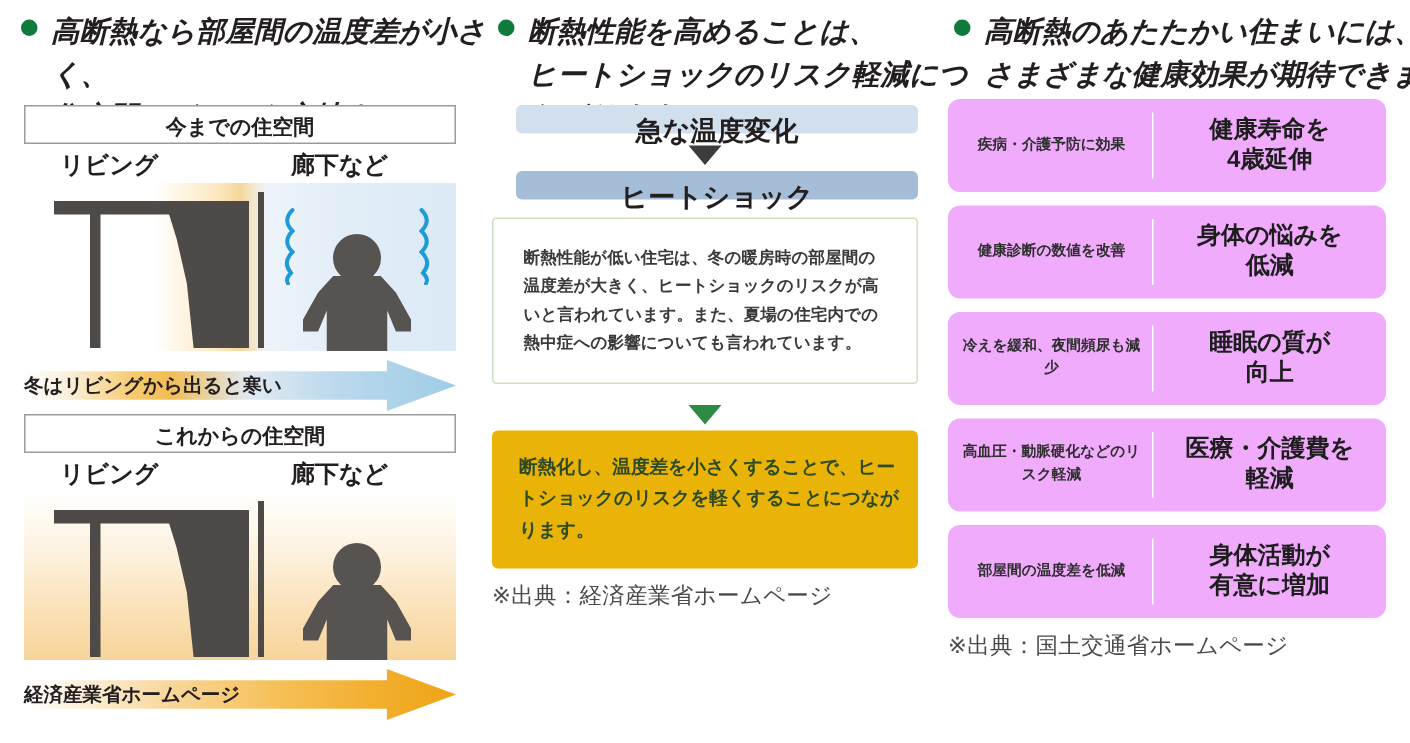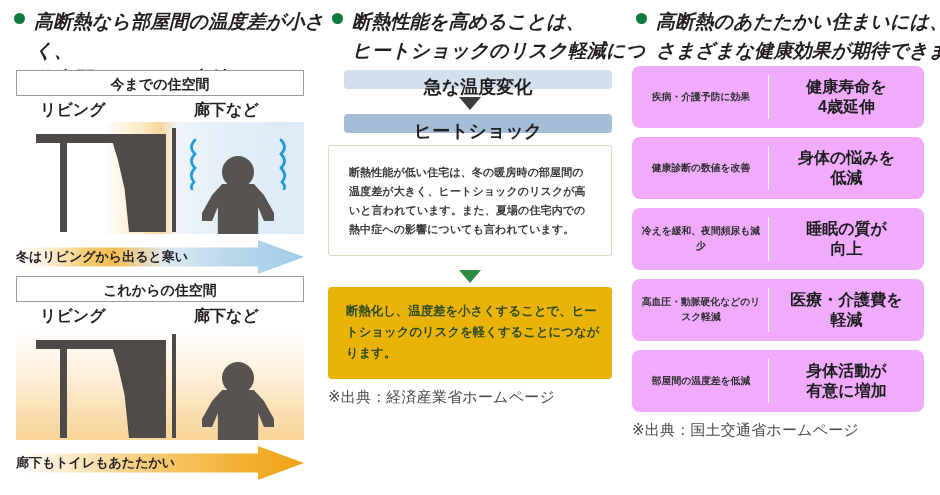--- a/index.html
+++ b/index.html
@@ -370,21 +370,21 @@
         <div class="post"></div>
         <div class="curtain"></div>
         <div class="divider"></div>
         <div class="person">
           <div class="head"></div>
           <div class="body"></div>
         </div>
       </div>
       <div class="arrow-band arrow-warm">
         <div class="arrow-shape"></div>
-        <div class="arrow-text">廊下もトイレもあたたかい</div>
+        <div class="arrow-text">経済産業省ホームページ</div>
       </div>
     </div>
   </div>
 
   <div class="col col-mid">
 
     <div class="heading" style="position:absolute;left:6px;top:8px;width:300px;">
       <span class="bullet"></span>
       <span>断熱性能を高めることは、</span>
       <span class="l2">ヒートショックのリスク軽減につながります。</span>

